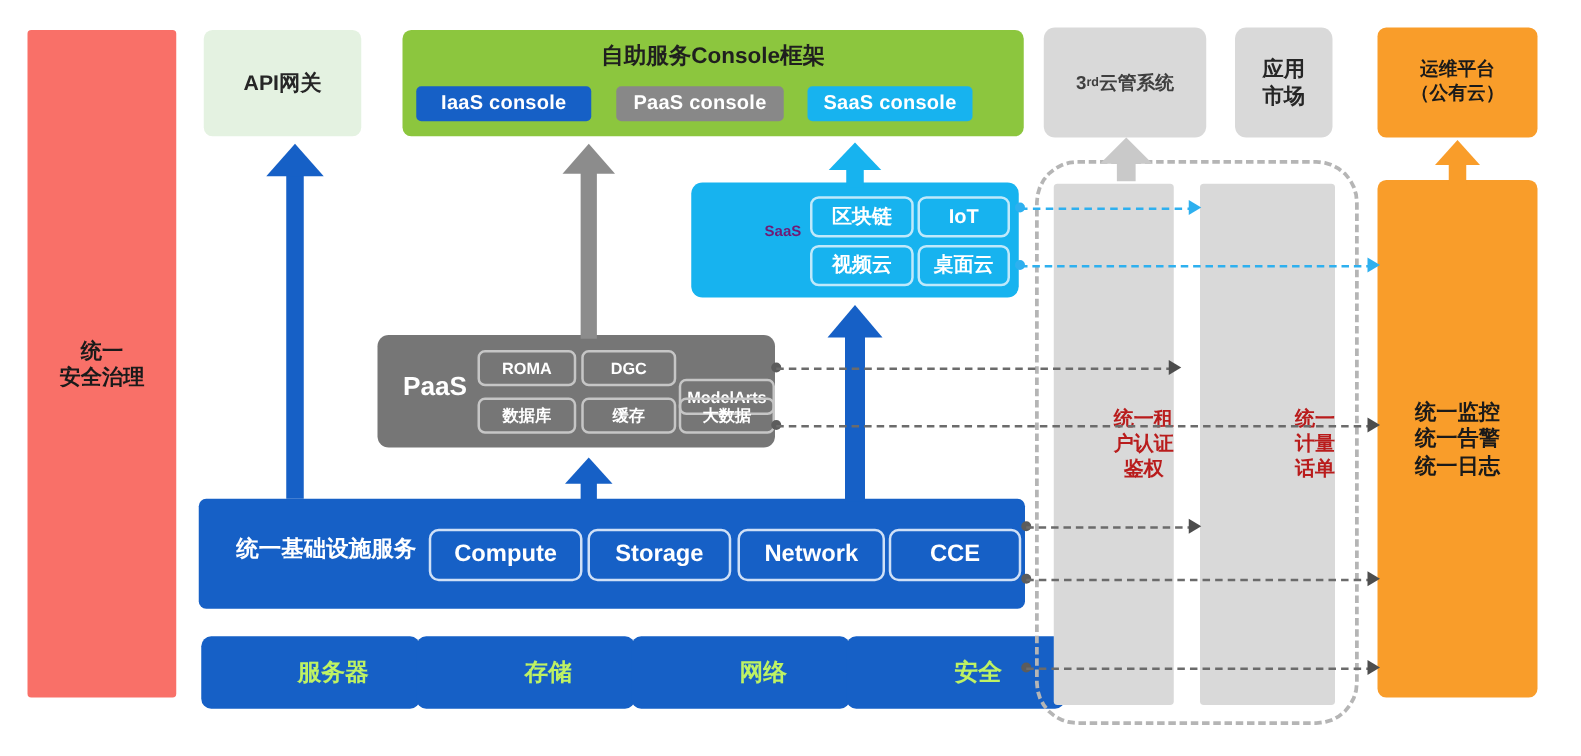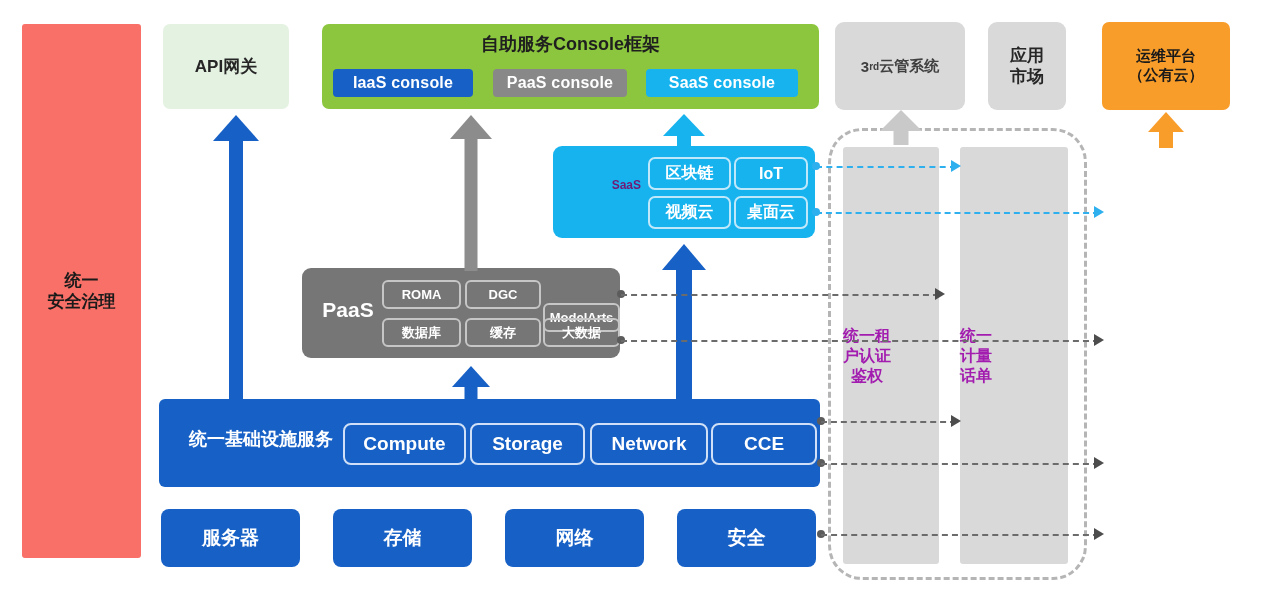--- a/index.html
+++ b/index.html
@@ -41,21 +41,21 @@
     position:absolute;left:0;top:8px;width:100%;
     text-align:center;color:#1f1f1f;font-size:18px;font-weight:700;
   }
   .console-chip{
     position:absolute;top:45px;height:28px;
     border-radius:4px;display:flex;align-items:center;justify-content:center;
     color:#ffffff;font-size:16px;font-weight:700;letter-spacing:.2px;
   }
   #chip-iaas{left:11px;width:140px;background:#1660c6;}
   #chip-paas{left:171px;width:134px;background:#888888;}
-  #chip-saas{left:324px;width:152px;background:#17b3ef;}
+  #chip-saas{left:324px;width:132px;background:#17b3ef;}
 
   
   #third-cloud{
     left:835px;top:22px;width:130px;height:88px;
     background:#d9d9d9;border-radius:9px;
     color:#3f3f3f;font-size:15px;font-weight:700;
   }
   #third-cloud sup{font-size:10px;vertical-align:super;}
   #app-market{
     left:988px;top:22px;width:78px;height:88px;
@@ -133,36 +133,36 @@
   #infra-chip-0{left:184px;width:119px;}
   #infra-chip-1{left:311px;width:111px;}
   #infra-chip-2{left:431px;width:114px;}
   #infra-chip-3{left:552px;width:102px;}
 
   
   .hw-box{
     position:absolute;top:509px;height:58px;
     background:#1660c6;border-radius:8px;
     display:flex;align-items:center;justify-content:center;
-    color:#ffffff;font-size:19px;font-weight:700;
+    color:#bef264;font-size:19px;font-weight:700;padding-left:36px;
   }
   #hw-0{left:161px;width:139px;}
   #hw-1{left:333px;width:139px;}
   #hw-2{left:505px;width:139px;}
   #hw-3{left:677px;width:139px;}
 
   
   #platform-dashed{
     position:absolute;left:828px;top:128px;width:259px;height:452px;
     border:3px dashed #b5b5b5;border-radius:34px;box-sizing:border-box;
   }
   .gray-col{
     position:absolute;background:#d9d9d9;border-radius:3px;
-    display:flex;align-items:center;justify-content:flex-start;text-align:center;
-    color:#a21caf;font-size:16px;font-weight:700;line-height:1.25;
+    display:flex;align-items:center;justify-content:flex-end;text-align:center;
+    color:#b91c1c;font-size:16px;font-weight:700;line-height:1.25;
   }
   #col-auth{left:843px;top:147px;width:96px;height:417px;}
   #col-meter{left:960px;top:147px;width:108px;height:417px;}
 
   
   .arrow-up{position:absolute;}
   .arrow-up .shaft{position:absolute;left:50%;transform:translateX(-50%);bottom:0;}
   .arrow-up .head{position:absolute;left:50%;transform:translateX(-50%);top:0;
     width:0;height:0;border-left-style:solid;border-right-style:solid;
     border-left-color:transparent;border-right-color:transparent;border-bottom-style:solid;}
@@ -207,20 +207,25 @@
   <div class="box" id="app-market">
     <span class="lbl">应用
 市场</span>
   </div>
 
   <div class="box" id="ops-platform-top">
     <span class="lbl">运维平台
 （公有云）</span>
   </div>
 
+  <div class="box" id="ops-platform-body">
+    <span class="lbl">统一监控
+统一告警
+统一日志</span>
+  </div>
 
   <div class="box" id="saas-box">
     <div id="saas-title">SaaS</div>
     <div class="saas-chip" id="saas-chip-0">区块链</div>
     <div class="saas-chip" id="saas-chip-1">IoT</div>
     <div class="saas-chip" id="saas-chip-2">视频云</div>
     <div class="saas-chip" id="saas-chip-3">桌面云</div>
   </div>
 
   <div class="box" id="paas-box">

